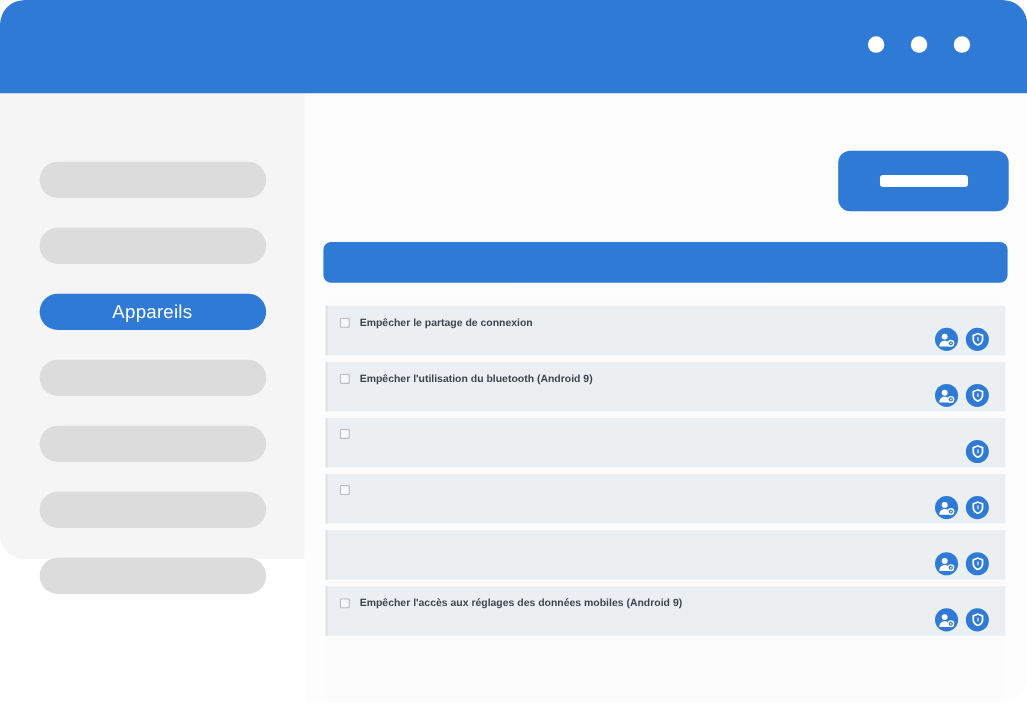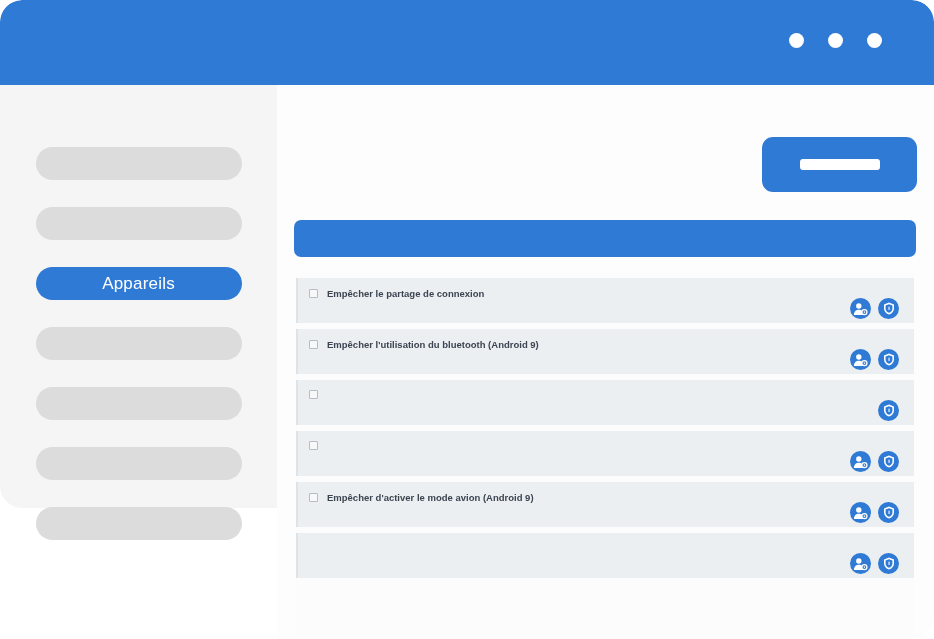--- a/index.html
+++ b/index.html
@@ -311,44 +311,44 @@
             <span class="badge">
               <svg width="12" height="13" viewBox="0 0 12 13">
                 <path d="M6 0.6 L11 2.4 V6.4 C11 9.4 8.8 11.6 6 12.4 C3.2 11.6 1 9.4 1 6.4 V2.4 Z" fill="#ffffff"></path>
                 <path d="M6 2.2 L9.4 3.4 V6.4 C9.4 8.5 7.9 10.1 6 10.8 C4.1 10.1 2.6 8.5 2.6 6.4 V3.4 Z" fill="#2f7ad4"></path>
                 <rect x="5.5" y="4.4" width="1.1" height="3.6" rx="0.5" fill="#ffffff"></rect>
               </svg>
             </span>
           </div>
         </div>
         <div class="restriction-row">
-          <div class="row-left">
-            <span class="row-checkbox"></span>
-            <span class="row-label">Empêcher d'activer le mode avion (Android 9)</span>
-          </div>
-          <div class="row-icons">
-            <span class="badge">
-              <svg width="15" height="14" viewBox="0 0 15 14">
-                <circle cx="5.8" cy="4" r="2.7" fill="#ffffff"></circle>
-                <path d="M0.9 13 C0.9 9.6 3.1 7.7 5.8 7.7 C8.5 7.7 10.7 9.6 10.7 13 Z" fill="#ffffff"></path>
-                <circle cx="11.4" cy="10.1" r="3.2" fill="#ffffff"></circle>
-                <circle cx="11.4" cy="10.1" r="1.9" fill="#2f7ad4"></circle>
-                <circle cx="11.4" cy="10.1" r="0.8" fill="#ffffff"></circle>
-              </svg>
-            </span>
-            <span class="badge">
-              <svg width="12" height="13" viewBox="0 0 12 13">
-                <path d="M6 0.6 L11 2.4 V6.4 C11 9.4 8.8 11.6 6 12.4 C3.2 11.6 1 9.4 1 6.4 V2.4 Z" fill="#ffffff"></path>
-                <path d="M6 2.2 L9.4 3.4 V6.4 C9.4 8.5 7.9 10.1 6 10.8 C4.1 10.1 2.6 8.5 2.6 6.4 V3.4 Z" fill="#2f7ad4"></path>
-                <rect x="5.5" y="4.4" width="1.1" height="3.6" rx="0.5" fill="#ffffff"></rect>
-              </svg>
-            </span>
-          </div>
-        </div>
-        <div class="restriction-row">
+          <div class="row-icons">
+            <span class="badge">
+              <svg width="15" height="14" viewBox="0 0 15 14">
+                <circle cx="5.8" cy="4" r="2.7" fill="#ffffff"></circle>
+                <path d="M0.9 13 C0.9 9.6 3.1 7.7 5.8 7.7 C8.5 7.7 10.7 9.6 10.7 13 Z" fill="#ffffff"></path>
+                <circle cx="11.4" cy="10.1" r="3.2" fill="#ffffff"></circle>
+                <circle cx="11.4" cy="10.1" r="1.9" fill="#2f7ad4"></circle>
+                <circle cx="11.4" cy="10.1" r="0.8" fill="#ffffff"></circle>
+              </svg>
+            </span>
+            <span class="badge">
+              <svg width="12" height="13" viewBox="0 0 12 13">
+                <path d="M6 0.6 L11 2.4 V6.4 C11 9.4 8.8 11.6 6 12.4 C3.2 11.6 1 9.4 1 6.4 V2.4 Z" fill="#ffffff"></path>
+                <path d="M6 2.2 L9.4 3.4 V6.4 C9.4 8.5 7.9 10.1 6 10.8 C4.1 10.1 2.6 8.5 2.6 6.4 V3.4 Z" fill="#2f7ad4"></path>
+                <rect x="5.5" y="4.4" width="1.1" height="3.6" rx="0.5" fill="#ffffff"></rect>
+              </svg>
+            </span>
+          </div>
+        </div>
+        <div class="restriction-row">
+          <div class="row-left">
+            <span class="row-checkbox"></span>
+            <span class="row-label">Empêcher l'accès aux réglages des données mobiles (Android 9)</span>
+          </div>
           <div class="row-icons">
             <span class="badge">
               <svg width="15" height="14" viewBox="0 0 15 14">
                 <circle cx="5.8" cy="4" r="2.7" fill="#ffffff"></circle>
                 <path d="M0.9 13 C0.9 9.6 3.1 7.7 5.8 7.7 C8.5 7.7 10.7 9.6 10.7 13 Z" fill="#ffffff"></path>
                 <circle cx="11.4" cy="10.1" r="3.2" fill="#ffffff"></circle>
                 <circle cx="11.4" cy="10.1" r="1.9" fill="#2f7ad4"></circle>
                 <circle cx="11.4" cy="10.1" r="0.8" fill="#ffffff"></circle>
               </svg>
             </span>

